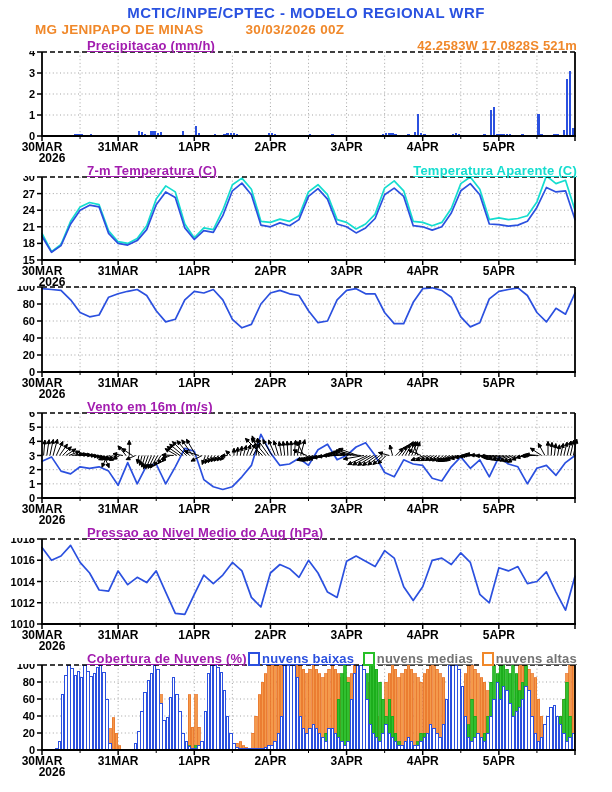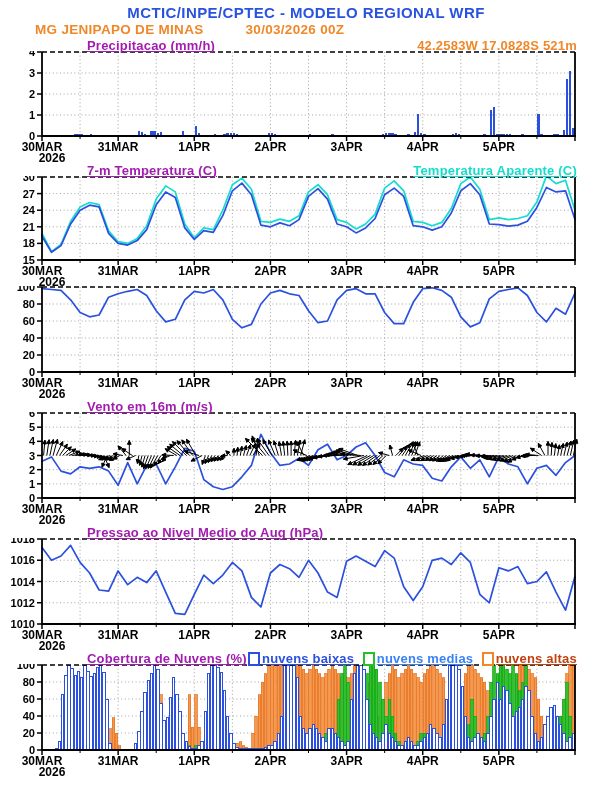--- a/index.html
+++ b/index.html
@@ -715,25 +715,25 @@
   <div class="panel">
     <div class="panel-head">
       <span class="p-title">Cobertura de Nuvens (%)</span>
       <span class="legend">
         <span class="leg-item">
           <span class="leg-sw" style="border-color: rgb(43, 80, 223);"></span>
           <span class="leg-lab" style="color: rgb(43, 80, 223);">nuvens baixas</span>
         </span>
         <span class="leg-item">
           <span class="leg-sw" style="border-color: rgb(40, 192, 40);"></span>
-          <span class="leg-lab" style="color: #3b82f6;">nuvens medias</span>
+          <span class="leg-lab" style="color: #737373;">nuvens medias</span>
         </span>
         <span class="leg-item">
           <span class="leg-sw" style="border-color: rgb(240, 136, 42);"></span>
-          <span class="leg-lab" style="color: #c2410c;">nuvens altas</span>
+          <span class="leg-lab" style="color: #737373;">nuvens altas</span>
         </span>
       </span>
     </div>
     <div>
         <svg width="612" height="112">
           <g transform="translate(42,0)">
             <g>
               <line x1="38.07142857142857" y1="1" x2="38.07142857142857" y2="86" stroke="#999999" stroke-width="0.9" stroke-dasharray="1 2.6"></line>
               <line x1="76.14285714285714" y1="1" x2="76.14285714285714" y2="86" stroke="#999999" stroke-width="0.9" stroke-dasharray="1 2.6"></line>
               <line x1="114.21428571428571" y1="1" x2="114.21428571428571" y2="86" stroke="#999999" stroke-width="0.9" stroke-dasharray="1 2.6"></line>

